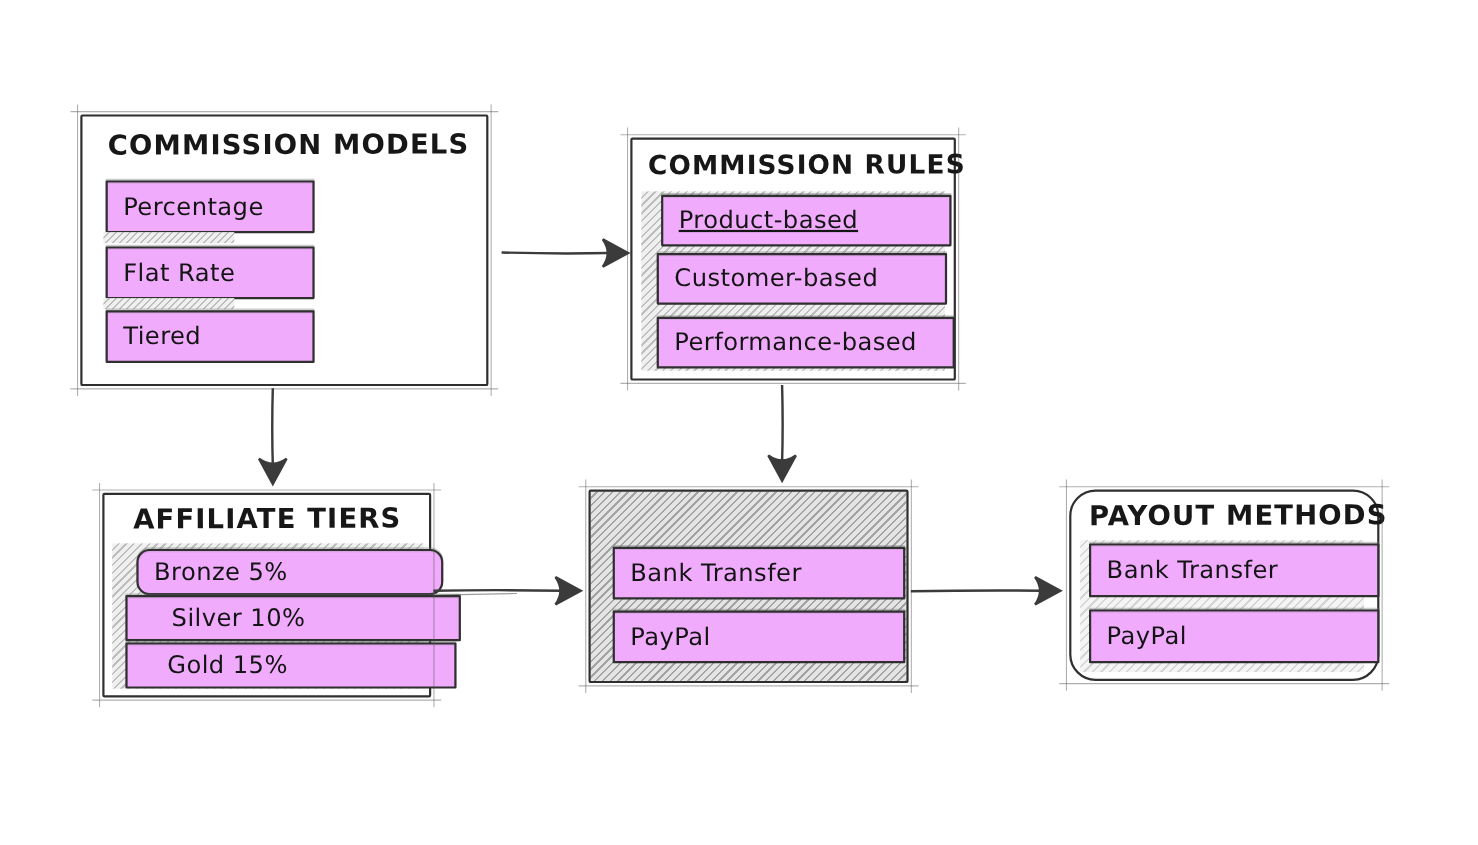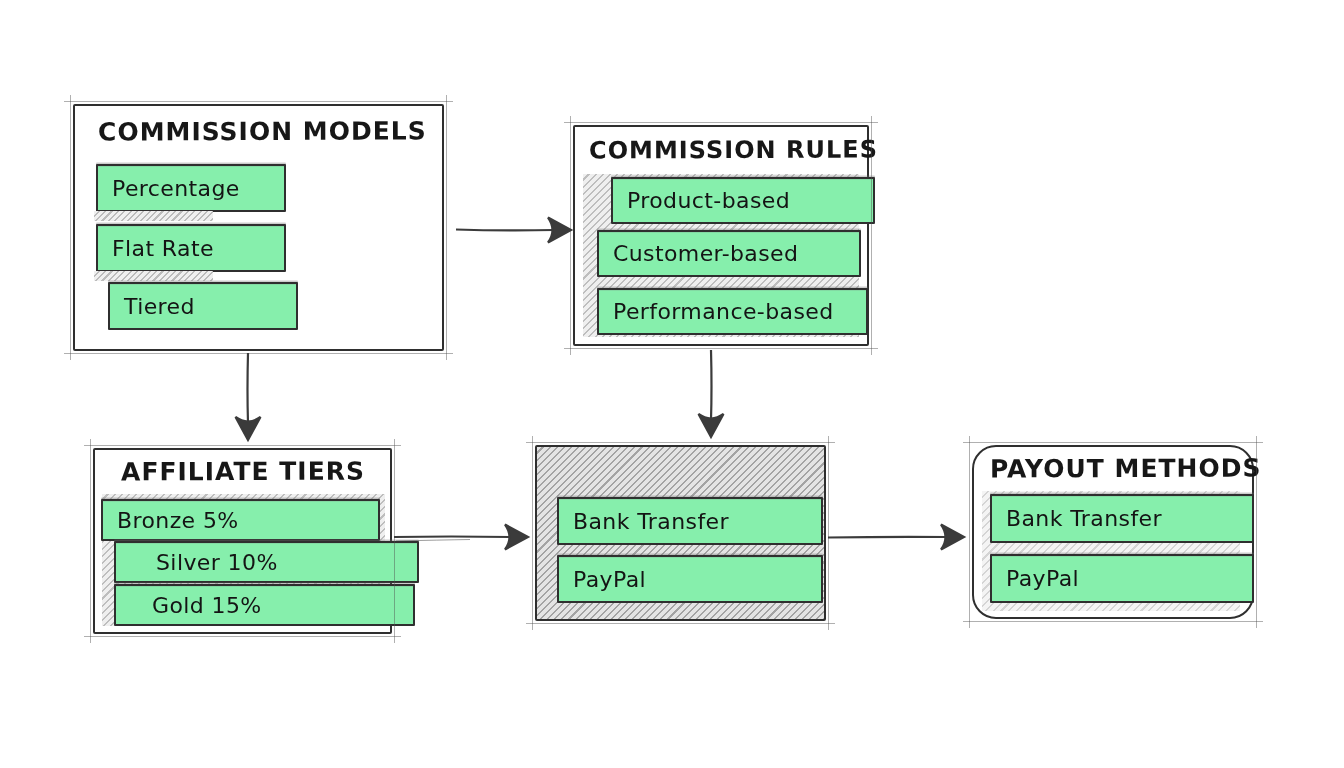--- a/index.html
+++ b/index.html
@@ -20,21 +20,21 @@
   .sbox::after{
     content:'';position:absolute;top:-11px;bottom:-11px;left:-5px;right:-5px;
     border-left:1.5px solid rgba(80,80,80,.45);border-right:1.5px solid rgba(80,80,80,.45);
     pointer-events:none;
   }
   .box-title{
     position:absolute;font-weight:bold;font-size:25px;letter-spacing:1px;
     white-space:nowrap;color:#171717;transform:rotate(-.2deg);
   }
   .item{
-    position:absolute;background:#86efac;border:2px solid #2f2f2f;border-radius:1px;
+    position:absolute;background:#f0abfc;border:2px solid #2f2f2f;border-radius:1px;
     display:flex;align-items:center;padding-left:14px;font-size:22px;letter-spacing:.4px;
     color:#141414;box-shadow:0 -1.5px 0 rgba(110,110,110,.35), inset 0 1px 0 rgba(120,120,120,.18);
     white-space:nowrap;
   }
   
   .hatch-panel{
     position:absolute;
     background-color:#efefef;
     background-image:repeating-linear-gradient(135deg,rgba(0,0,0,0) 0 3.5px,rgba(110,110,110,.38) 3.5px 5px);
   }
@@ -60,43 +60,43 @@
 <div class="canvas">
 
   <div class="sbox" style="left:73px;top:104px;width:367px;height:243px;">
     <div class="box-title" style="left:23px;top:11px;">COMMISSION MODELS</div>
     <div class="item shadow-bl" style="left:21px;top:58px;width:172px;height:44px;">
         <span>Percentage</span>
       </div>
     <div class="item shadow-bl" style="left:21px;top:118px;width:172px;height:44px;">
         <span>Flat Rate</span>
       </div>
-    <div class="item" style="left:21px;top:176px;width:172px;height:44px;margin-left:12px;">
+    <div class="item" style="left:21px;top:176px;width:172px;height:44px;">
         <span>Tiered</span>
       </div>
   </div>
 
   <div class="sbox" style="left:573px;top:125px;width:292px;height:217px;">
     <div class="box-title" style="left:14px;top:9px;font-size:24px;">COMMISSION RULES</div>
     <div class="hatch-panel" style="left:8px;top:47px;right:8px;bottom:7px;"></div>
-    <div class="item" style="left:36px;top:50px;width:246px;height:43px;">
+    <div class="item" style="left:26px;top:50px;width:246px;height:43px;text-decoration:underline;">
         <span>Product-based</span>
       </div>
     <div class="item" style="left:22px;top:103px;width:246px;height:43px;">
         <span>Customer-based</span>
       </div>
     <div class="item" style="left:22px;top:161px;width:253px;height:43px;">
         <span>Performance-based</span>
       </div>
   </div>
 
   <div class="sbox" style="left:93px;top:448px;width:295px;height:182px;">
     <div class="box-title" style="left:26px;top:7px;">AFFILIATE TIERS</div>
     <div class="hatch-panel" style="left:7px;top:44px;right:5px;bottom:6px;"></div>
-    <div class="item" style="left:6px;top:49px;width:261px;height:38px;">
+    <div class="item" style="left:29px;top:49px;width:261px;height:38px;border-radius:12px;">
         <span>Bronze 5%</span>
       </div>
     <div class="item" style="left:19px;top:91px;width:261px;height:38px;padding-left:40px;">
         <span>Silver 10%</span>
       </div>
     <div class="item" style="left:19px;top:134px;width:261px;height:38px;padding-left:36px;">
         <span>Gold 15%</span>
       </div>
   </div>
 

